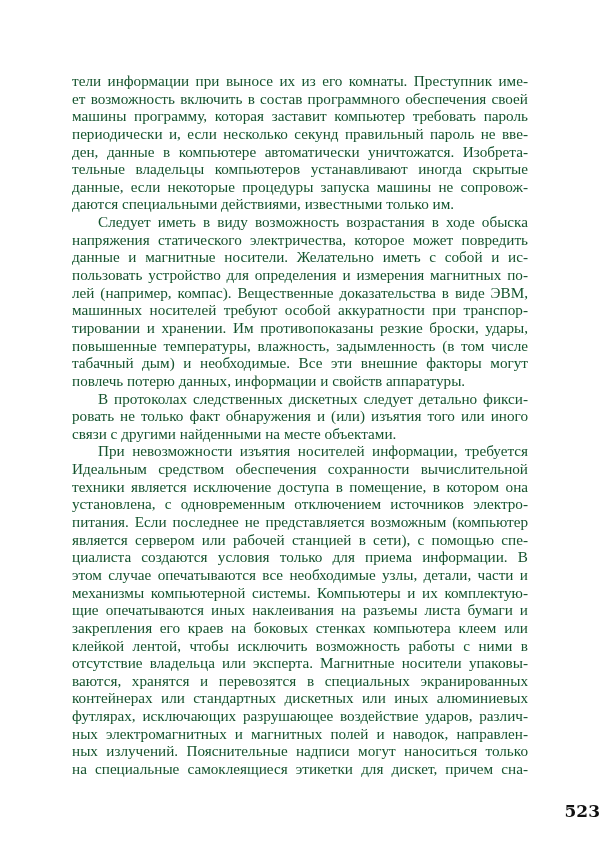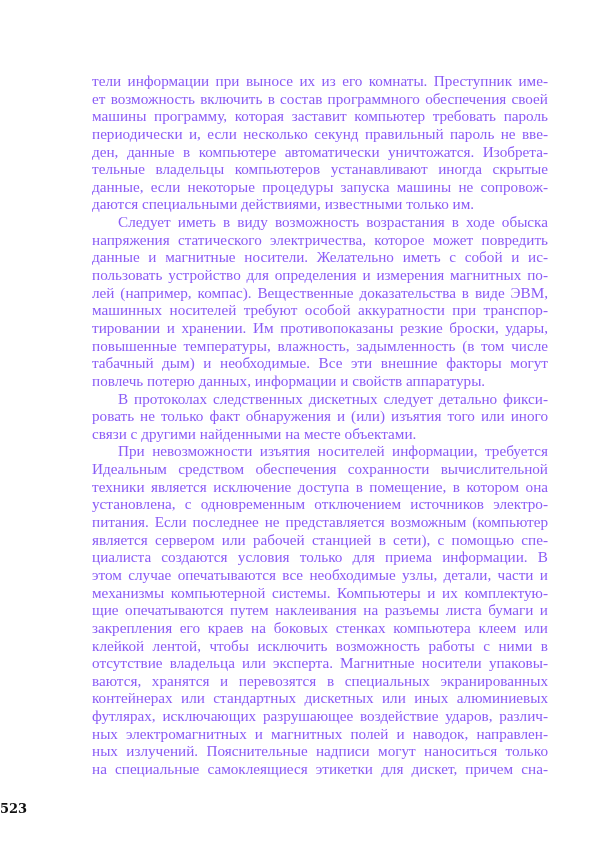--- a/index.html
+++ b/index.html
@@ -10,45 +10,44 @@
       overflow: hidden;
     }
     .page-text {
       position: absolute;
       left: 72px;
       top: 72px;
       width: 456px;
       font-family: "Liberation Serif", "DejaVu Serif", serif;
       font-size: 15.2px;
       line-height: 17.65px;
-      color: #8b5cf6;
-      margin-left: 20px;
+      color: #14532d;
     }
     .line {
       display: block;
       white-space: nowrap;
       text-align: justify;
       text-align-last: justify;
       height: 17.65px;
       overflow: visible;
     }
     .line.last {
       text-align-last: left;
     }
     .line.indent {
       padding-left: 26px;
     }
     .page-number {
       position: absolute;
       left: 0; width: 600px;
       top: 801px;
-      text-align: left;
+      text-align: right;
       font-family: "DejaVu Serif", "Liberation Serif", serif;
       font-weight: bold;
-      font-size: 13px;
+      font-size: 17px;
       color: #111;
     }
   </style>
 </head>
 <body>
 
 <div class="page-text" id="page-text">
     <div>
       <span class="line">тели информации при выносе их из его комнаты. Преступник име-</span>
       <span class="line">ет возможность включить в состав программного обеспечения своей</span>
@@ -79,21 +78,21 @@
     <div>
       <span class="line indent">При невозможности изъятия носителей информации, требуется</span>
       <span class="line">Идеальным средством обеспечения сохранности вычислительной</span>
       <span class="line">техники является исключение доступа в помещение, в котором она</span>
       <span class="line">установлена, с одновременным отключением источников электро-</span>
       <span class="line">питания. Если последнее не представляется возможным (компьютер</span>
       <span class="line">является сервером или рабочей станцией в сети), с помощью спе-</span>
       <span class="line">циалиста создаются условия только для приема информации. В</span>
       <span class="line">этом случае опечатываются все необходимые узлы, детали, части и</span>
       <span class="line">механизмы компьютерной системы. Компьютеры и их комплектую-</span>
-      <span class="line">щие опечатываются путем наклеивания на разъемы листа бумаги и</span>
+      <span class="line">щие опечатываются иных наклеивания на разъемы листа бумаги и</span>
       <span class="line">закрепления его краев на боковых стенках компьютера клеем или</span>
       <span class="line">клейкой лентой, чтобы исключить возможность работы с ними в</span>
       <span class="line">отсутствие владельца или эксперта. Магнитные носители упаковы-</span>
       <span class="line">ваются, хранятся и перевозятся в специальных экранированных</span>
       <span class="line">контейнерах или стандартных дискетных или иных алюминиевых</span>
       <span class="line">футлярах, исключающих разрушающее воздействие ударов, различ-</span>
       <span class="line">ных электромагнитных и магнитных полей и наводок, направлен-</span>
       <span class="line">ных излучений. Пояснительные надписи могут наноситься только</span>
       <span class="line">на специальные самоклеящиеся этикетки для дискет, причем сна-</span>
     </div>

